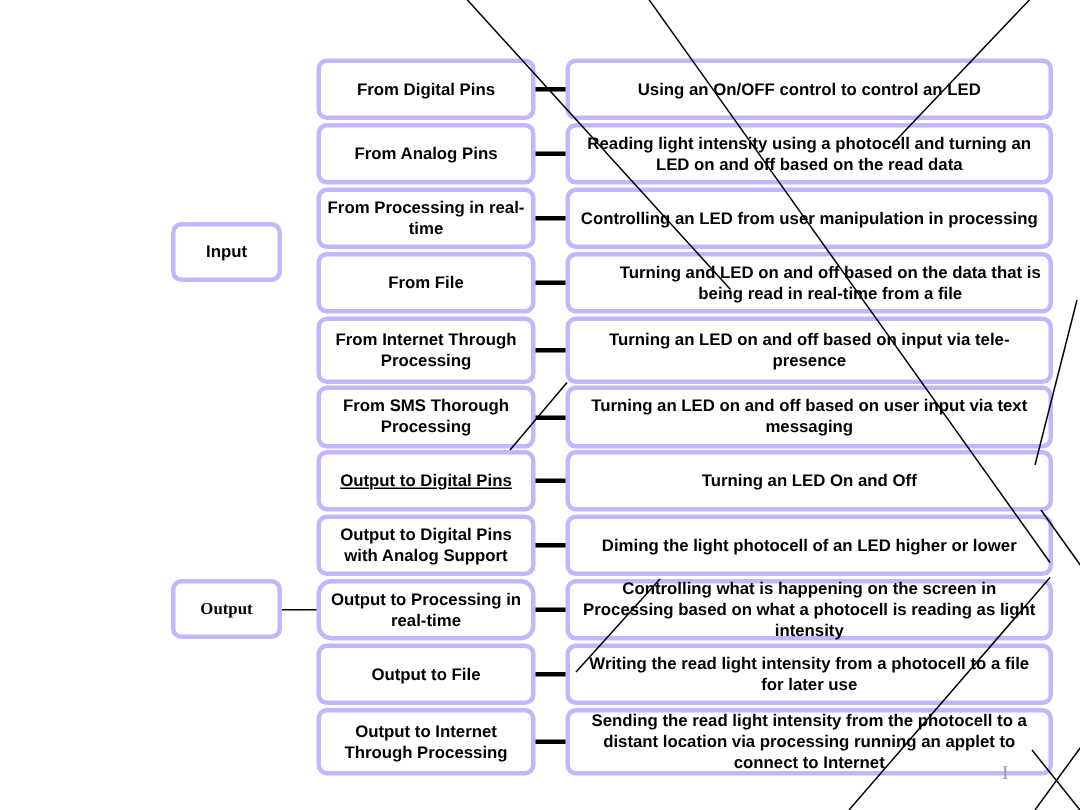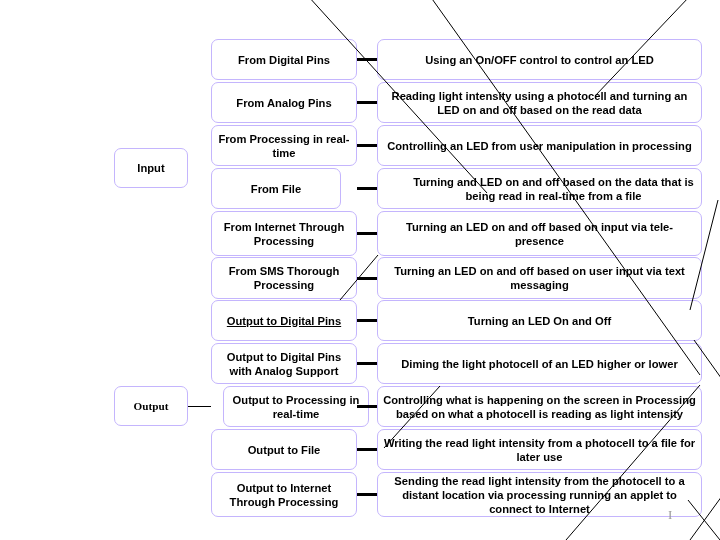--- a/index.html
+++ b/index.html
@@ -11,21 +11,21 @@
     position: relative;
     width: 720px;
     height: 540px;
     background: #ffffff;
     font-family: "Liberation Sans", sans-serif;
     overflow: hidden;
   }
   .node {
     position: absolute;
     box-sizing: border-box;
-    border: 1px solid #c4b5fd;
+    border: 3px solid #c4b5fd;
     border-radius: 7px;
     background: #ffffff;
     display: flex;
     align-items: center;
     justify-content: center;
     text-align: center;
     font-weight: bold;
     font-size: 11.2px;
     line-height: 14px;
     color: #000000;
@@ -78,36 +78,36 @@
   <div id="methods">
       <div class="node" style="left: 211px; top: 39px; width: 146px; height: 41px;">
         <span class="node-text">From Digital Pins</span>
       </div>
       <div class="node" style="left: 211px; top: 82px; width: 146px; height: 41px;">
         <span class="node-text">From Analog Pins</span>
       </div>
       <div class="node" style="left: 211px; top: 125px; width: 146px; height: 41px;">
         <span class="node-text">From Processing in real-time</span>
       </div>
-      <div class="node" style="left: 211px; top: 168px; width: 130px; height: 41px;">
+      <div class="node" style="left: 211px; top: 168px; width: 146px; height: 41px;">
         <span class="node-text">From File</span>
       </div>
       <div class="node" style="left: 211px; top: 211px; width: 146px; height: 45px;">
         <span class="node-text">From Internet Through Processing</span>
       </div>
       <div class="node" style="left: 211px; top: 257px; width: 146px; height: 42px;">
         <span class="node-text">From SMS Thorough Processing</span>
       </div>
       <div class="node" style="left: 211px; top: 300px; width: 146px; height: 41px; text-decoration: underline;">
         <span class="node-text">Output to Digital Pins</span>
       </div>
       <div class="node" style="left: 211px; top: 343px; width: 146px; height: 41px;">
         <span class="node-text">Output to Digital Pins with Analog Support</span>
       </div>
-      <div class="node" style="left: 223px; top: 386px; width: 146px; height: 41px;">
+      <div class="node" style="left: 211px; top: 386px; width: 146px; height: 41px; border-radius: 10px;">
         <span class="node-text">Output to Processing in real-time</span>
       </div>
       <div class="node" style="left: 211px; top: 429px; width: 146px; height: 41px;">
         <span class="node-text">Output to File</span>
       </div>
       <div class="node" style="left: 211px; top: 472px; width: 146px; height: 45px;">
         <span class="node-text">Output to Internet Through Processing</span>
       </div>
     </div>
 

